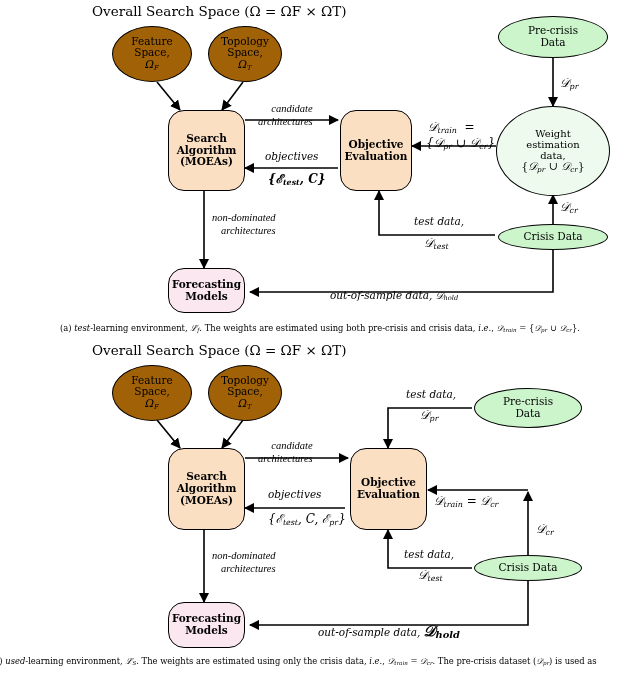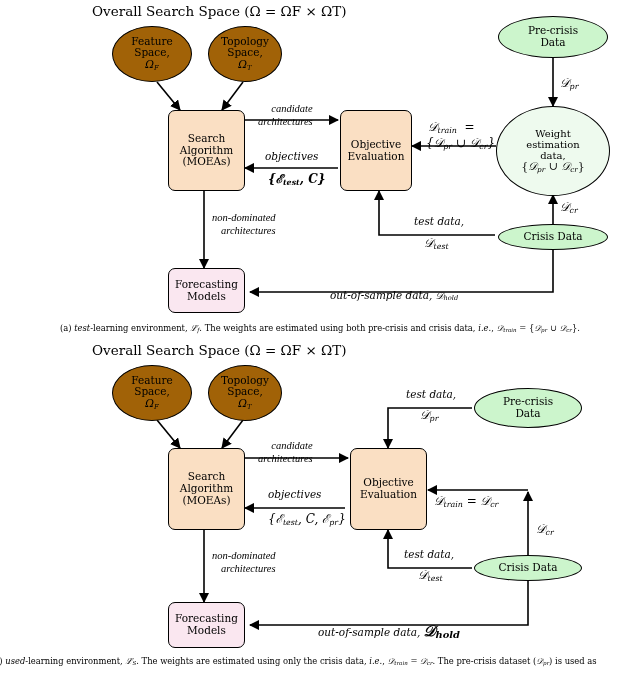--- a/index.html
+++ b/index.html
@@ -9,21 +9,21 @@
     color:#000;
   }
   .panel{position:absolute;left:0;width:584px;}
   #panel-a{top:0;height:318px;}
   #panel-b{top:340px;height:312px;}
   .panel svg{position:absolute;left:0;top:0;width:640px;height:100%;}
 
   .node{position:absolute;box-sizing:border-box;display:flex;align-items:center;
         justify-content:center;text-align:center;line-height:1.12;}
   .ellipse{border:1.6px solid #000;border-radius:50%;}
-  .rect{border:1.6px solid #000;border-radius:7px;}
+  .rect{border:1.6px solid #000;border-radius:16px;font-weight:bold;}
   .purple{background:#a16207;}
   .green{background:#ccf5cc;}
   .mint{background:#eefaee;}
   .orange{background:#fadfc3;}
   .pink{background:#fae7f0;}
 
   .heading{position:absolute;font-size:13.5px;white-space:nowrap;}
   .lbl{position:absolute;font-style:italic;font-size:10.5px;line-height:1.2;white-space:nowrap;}
   .lbl.ctr{text-align:right;font-family:Liberation Serif, serif;}
   .mlbl{position:absolute;font-style:italic;font-size:12px;white-space:nowrap;}

